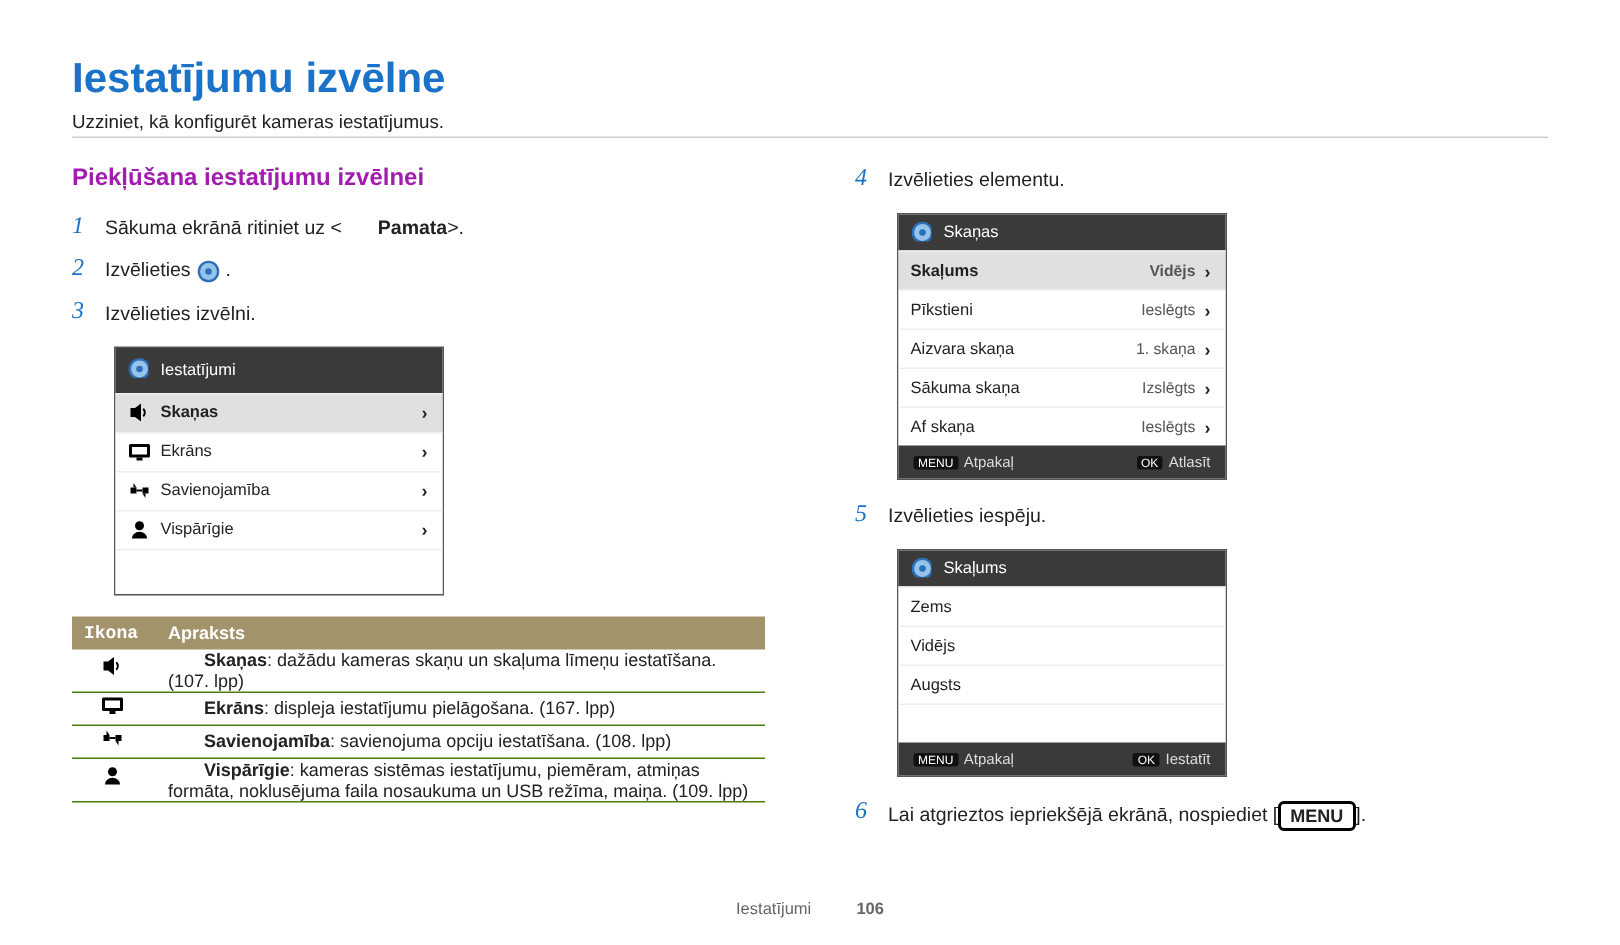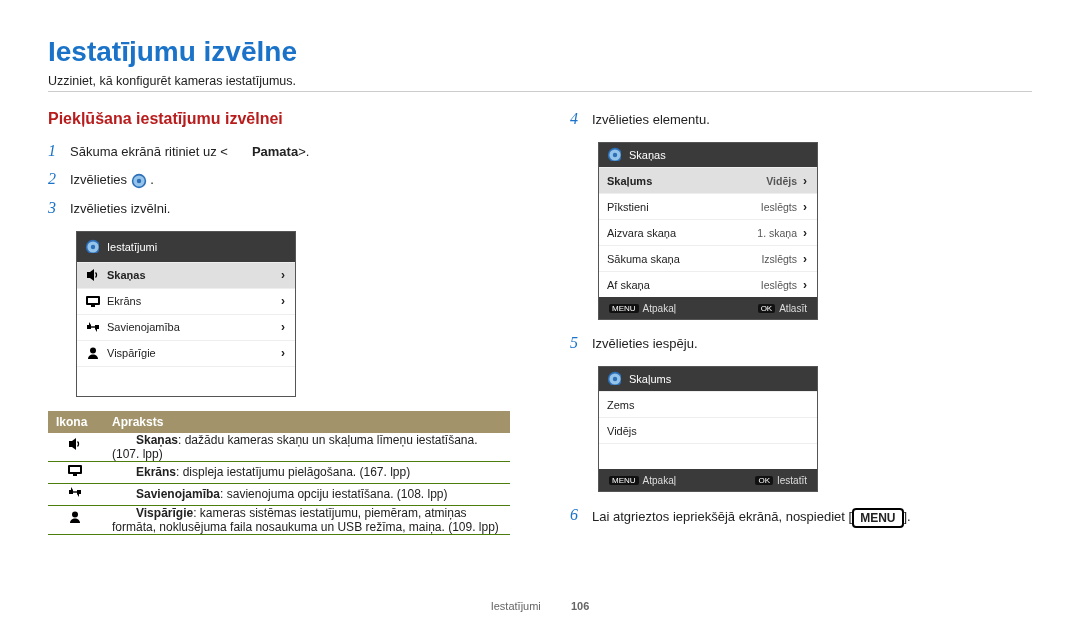--- a/index.html
+++ b/index.html
@@ -2,21 +2,21 @@
 <html><head>
 <meta charset="utf-8">
 <style>
   * { box-sizing: border-box; margin: 0; padding: 0; }
   body { font-family: Arial, Helvetica, sans-serif; font-size: 13px; color: #222; width: 1080px; height: 630px; background: #fff; padding: 36px 48px 20px; position: relative; }
   .title { color: #1a73c8; font-size: 28px; font-weight: 700; margin-bottom: 6px; }
   .intro { font-size: 12.5px; margin-bottom: 2px; }
   .hr-top { border: none; border-top: 1px solid #ccc; margin: 3px 0 18px; }
   .cols { display: flex; gap: 60px; }
   .col { flex: 1; }
-  .subtitle { color: #b91c1c; font-size: 16px; font-weight: 600; margin-bottom: 14px; }
+  .subtitle { color: #a21caf; font-size: 16px; font-weight: 600; margin-bottom: 14px; }
   .step { display: flex; align-items: flex-start; margin-bottom: 10px; }
   .step .num { font-style: italic; font-family: Georgia, serif; color: #1a73c8; font-size: 16px; width: 22px; }
   .step .txt { flex: 1; padding-top: 2px; font-size: 13px; }
   .gear-inline { display: inline-block; }
   .gear-inline svg { vertical-align: middle; }
   .bold { font-weight: 700; margin-left: 24px; }
   .menu-badge { display: inline-block; border: 2px solid #000; border-radius: 4px; padding: 1px 6px; font-weight: 700; font-size: 12px; line-height: 14px; vertical-align: middle; }
   
   .camera { border: 1px solid #555; width: 220px; margin: 14px 0 14px 28px; background: #fff; }
   .cam-top { background: #3a3a3a; height: 30px; display: flex; align-items: center; padding-left: 8px; }
@@ -31,21 +31,21 @@
   .cam-row .check { font-weight: 700; font-size: 14px; }
   .cam-footer { background: #3a3a3a; height: 22px; display: flex; align-items: center; padding: 0 10px; font-size: 10px; color: #ddd; }
   .cam-footer .fm { background: #111; color:#fff; font-size: 8px; padding: 0 3px; border-radius: 2px; margin-right: 4px; }
   .cam-footer .gap { flex: 1; }
   .camera.tall .cam-top { height: 24px; }
   
   .ci svg { display:block; }
   
   .desc-table { width: 100%; border-collapse: collapse; font-size: 12px; margin-top: 4px; }
   .desc-table th { background: #a2936b; color: #fff; text-align: left; font-weight: 600; padding: 4px 8px; font-size: 12px; }
-  .desc-table th:first-child { width: 56px; }
+  .desc-table th:first-child { width: 56px; font-family: Liberation Mono, monospace; }
   .desc-table td { border-bottom: 1px solid #4d7c0f; padding: 0 8px; vertical-align: middle; }
   .desc-table td.ic { text-align: center; }
   
   .page-footer { position: absolute; bottom: 18px; left: 0; width: 100%; text-align: center; font-size: 11px; color: #666; }
 </style>
 </head>
 <body>
 
 <svg width="0" height="0" style="position:absolute">
   <defs>
@@ -257,20 +257,23 @@
           <span>Skaļums</span>
         </div>
       </div>
       <div class="cam-list">
         <div class="cam-row">
           <span class="label">Zems</span>
         </div>
         <div class="cam-row">
           <span class="label">Vidējs</span>
         </div>
+        <div class="cam-row">
+          <span class="label">Augsts</span>
+        </div>
         <div class="cam-row"></div>
       </div>
       <div class="cam-footer">
         <span class="fm">MENU</span>
         <span>Atpakaļ</span>
         <span class="gap"></span>
         <span class="fm">OK</span>
         <span>Iestatīt</span>
       </div>
     </div>

